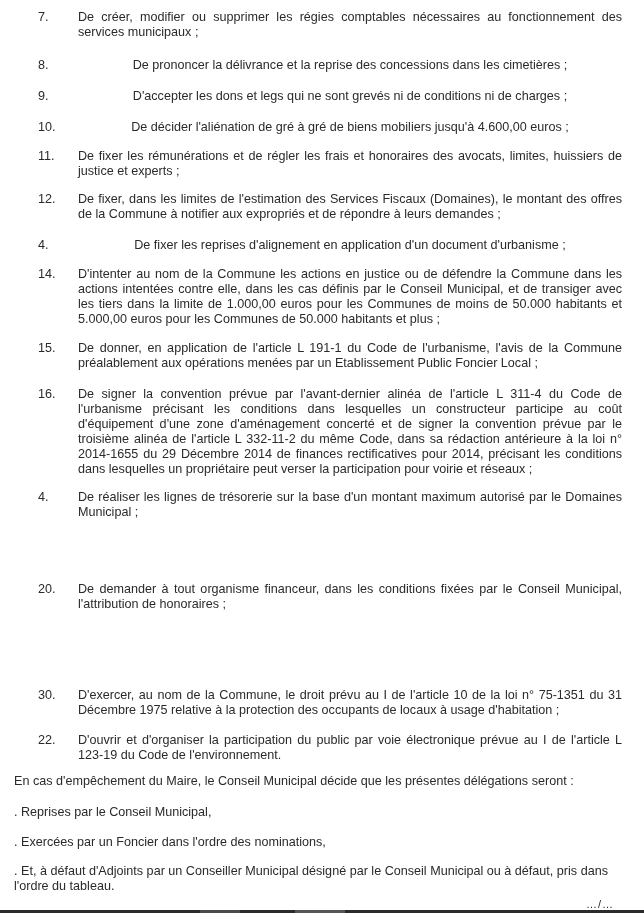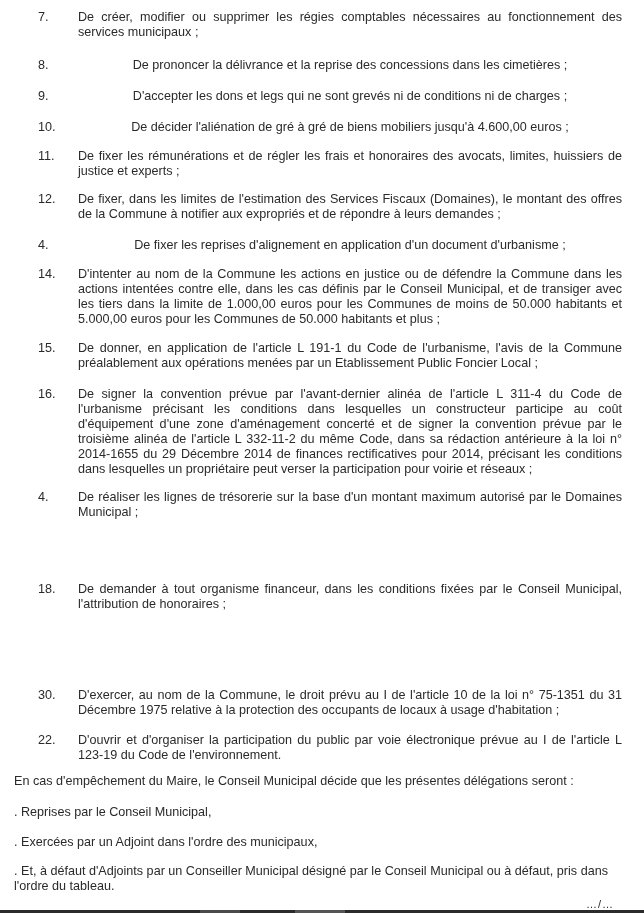--- a/index.html
+++ b/index.html
@@ -90,38 +90,38 @@
     <div class="txt">De signer la convention prévue par l'avant-dernier alinéa de l'article L 311-4 du Code de l'urbanisme précisant les conditions dans lesquelles un constructeur participe au coût d'équipement d'une zone d'aménagement concerté et de signer la convention prévue par le troisième alinéa de l'article L 332-11-2 du même Code, dans sa rédaction antérieure à la loi n° 2014-1655 du 29 Décembre 2014 de finances rectificatives pour 2014, précisant les conditions dans lesquelles un propriétaire peut verser la participation pour voirie et réseaux ;</div>
   </div>
 
   <div class="item" style="top:490px">
     <span class="num">4.</span>
     <div class="txt">De réaliser les lignes de trésorerie sur la base d'un montant maximum autorisé par le Domaines Municipal ;</div>
   </div>
 
 
   <div class="item" style="top:582px">
-    <span class="num">18.</span>
+    <span class="num">20.</span>
     <div class="txt">De demander à tout organisme financeur, dans les conditions fixées par le Conseil Municipal, l'attribution de honoraires ;</div>
   </div>
 
 
   <div class="item" style="top:688px">
     <span class="num">30.</span>
     <div class="txt">D'exercer, au nom de la Commune, le droit prévu au I de l'article 10 de la loi n° 75-1351 du 31 Décembre 1975 relative à la protection des occupants de locaux à usage d'habitation ;</div>
   </div>
 
   <div class="item" style="top:733px">
     <span class="num">22.</span>
     <div class="txt">D'ouvrir et d'organiser la participation du public par voie électronique prévue au I de l'article L 123-19 du Code de l'environnement.</div>
   </div>
 
   <div class="para" style="top:774px">En cas d'empêchement du Maire, le Conseil Municipal décide que les présentes délégations seront :</div>
   <div class="para" style="top:805px">. Reprises par le Conseil Municipal,</div>
-  <div class="para" style="top:835px">. Exercées par un Adjoint dans l'ordre des municipaux,</div>
+  <div class="para" style="top:835px">. Exercées par un Foncier dans l'ordre des nominations,</div>
   <div class="para" style="top:864px">. Et, à défaut d'Adjoints par un Conseiller Municipal désigné par le Conseil Municipal ou à défaut, pris dans l'ordre du tableau.</div>
 
   <div class="cont">…/…</div>
 
   <div class="bottombar">
     <div class="seg1"></div>
     <div class="seg2"></div>
   </div>
 </div>
 

